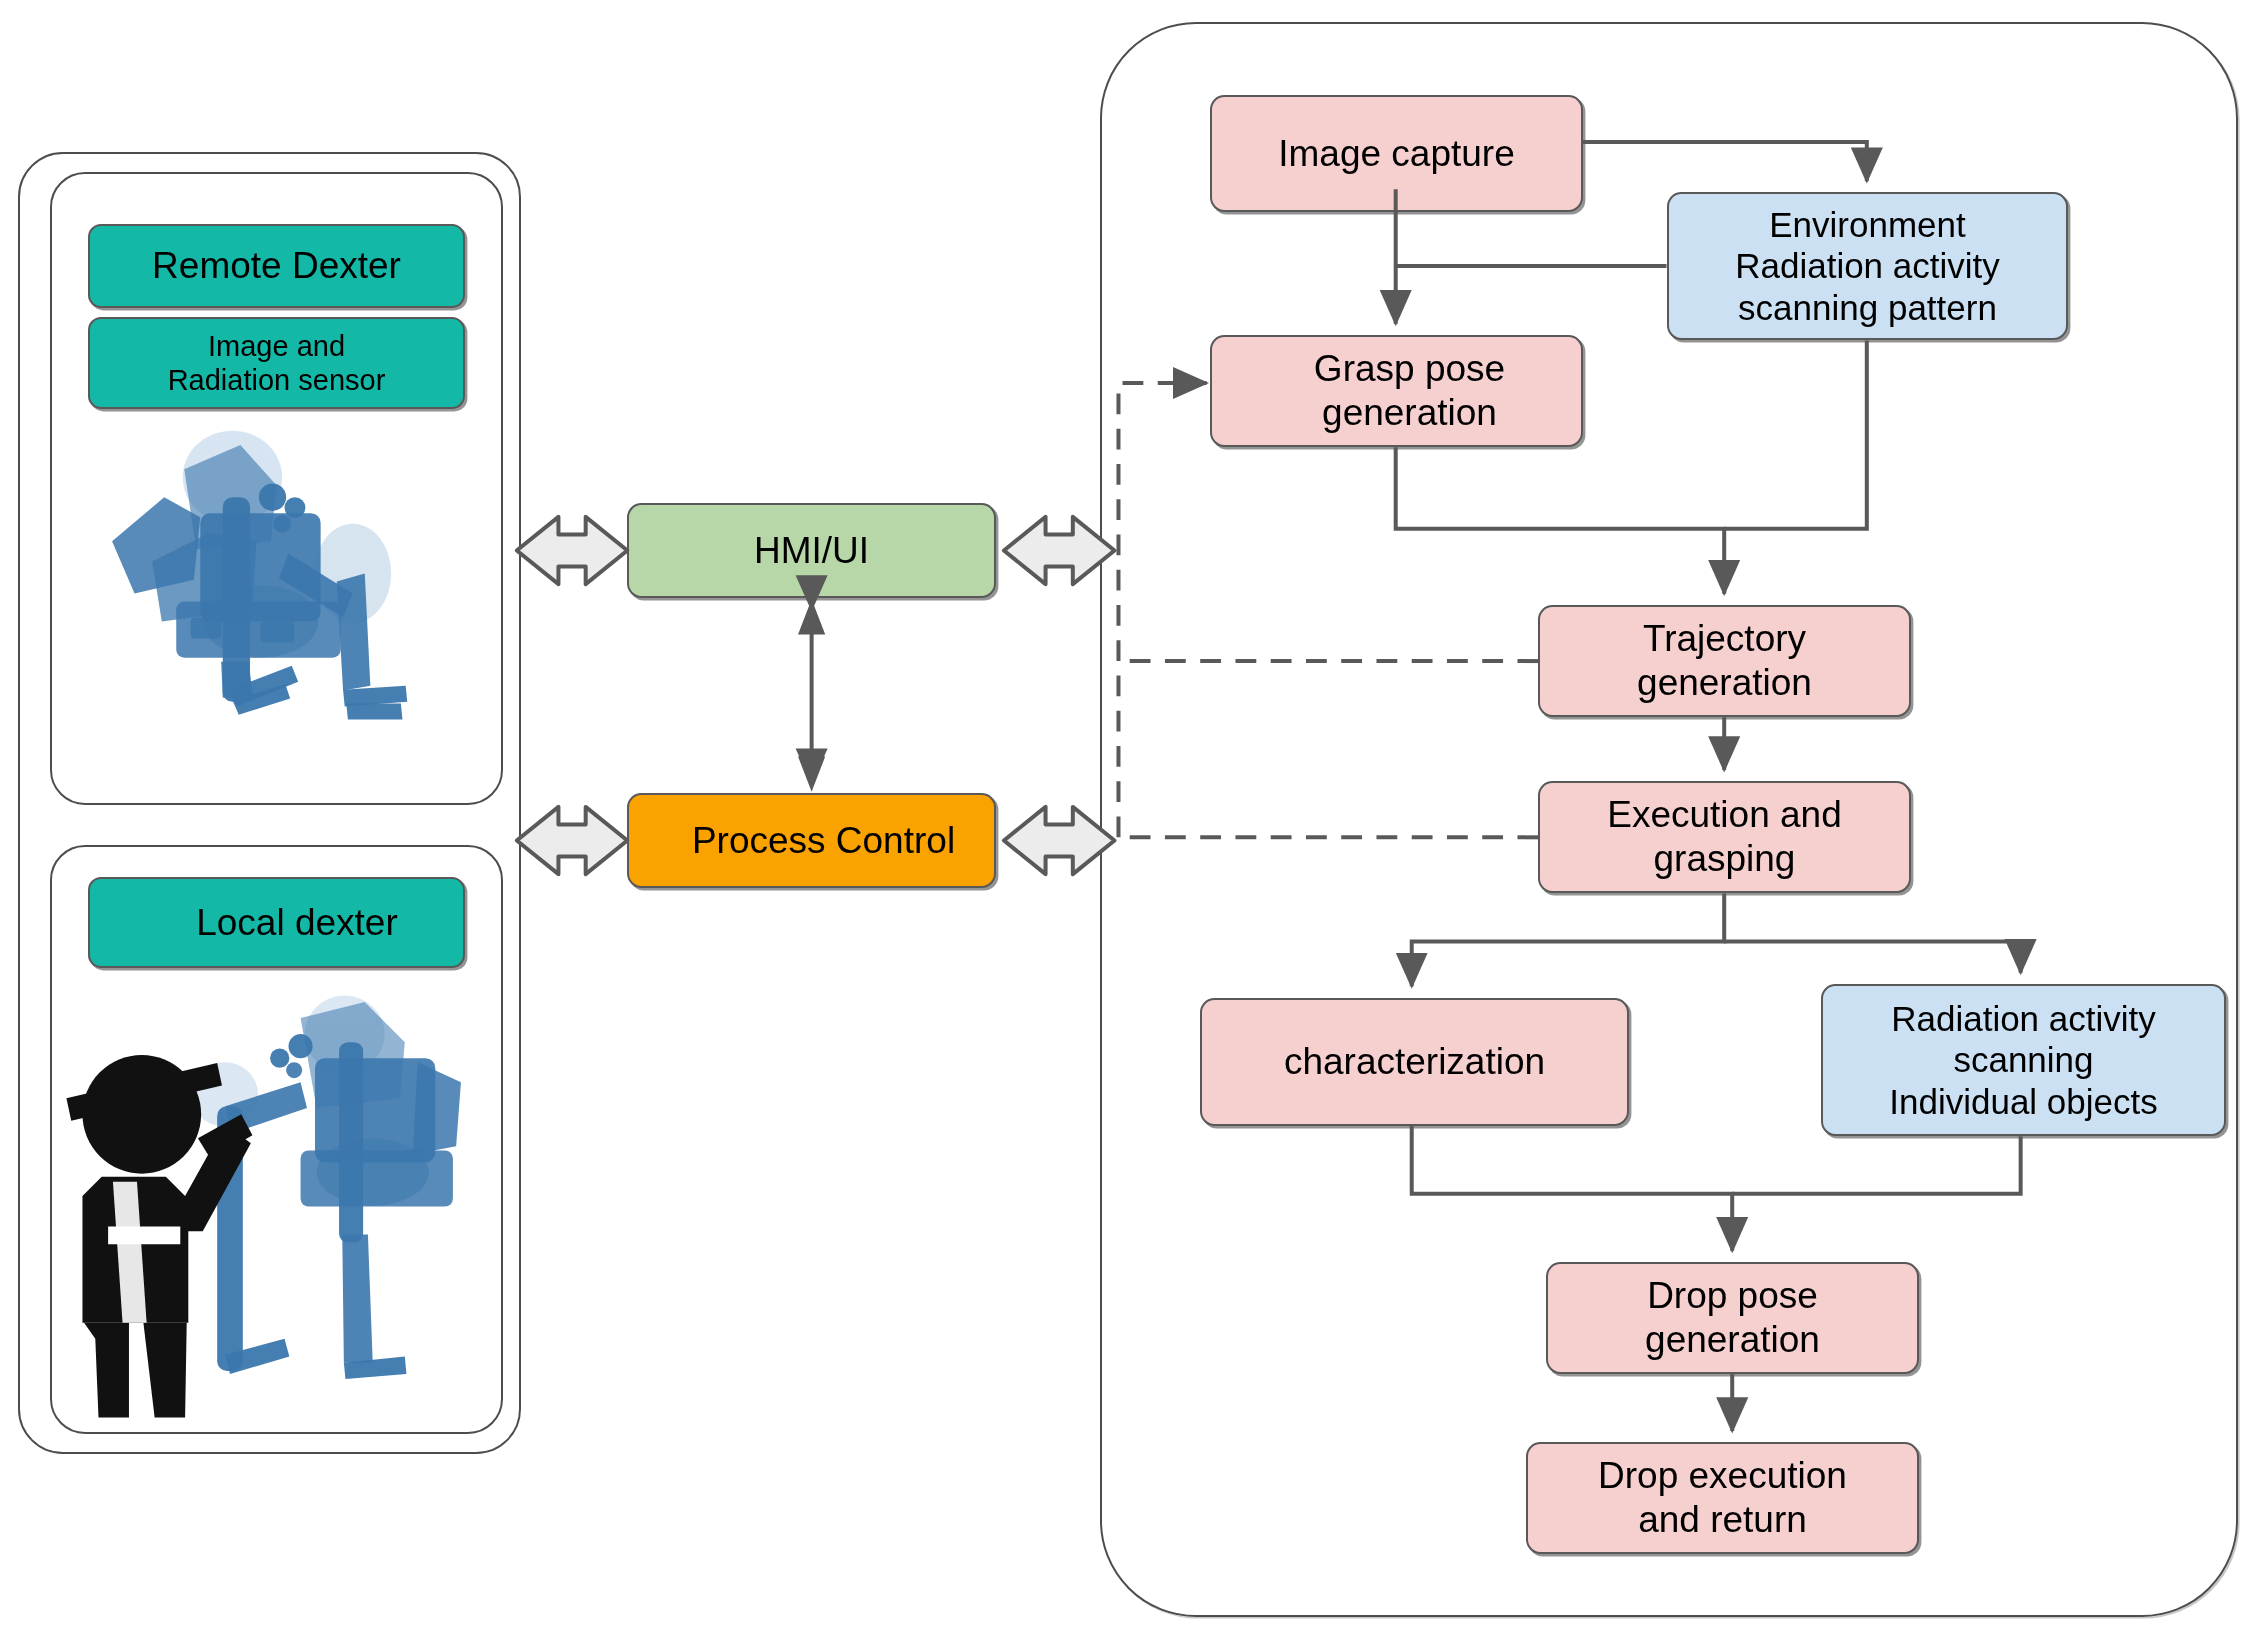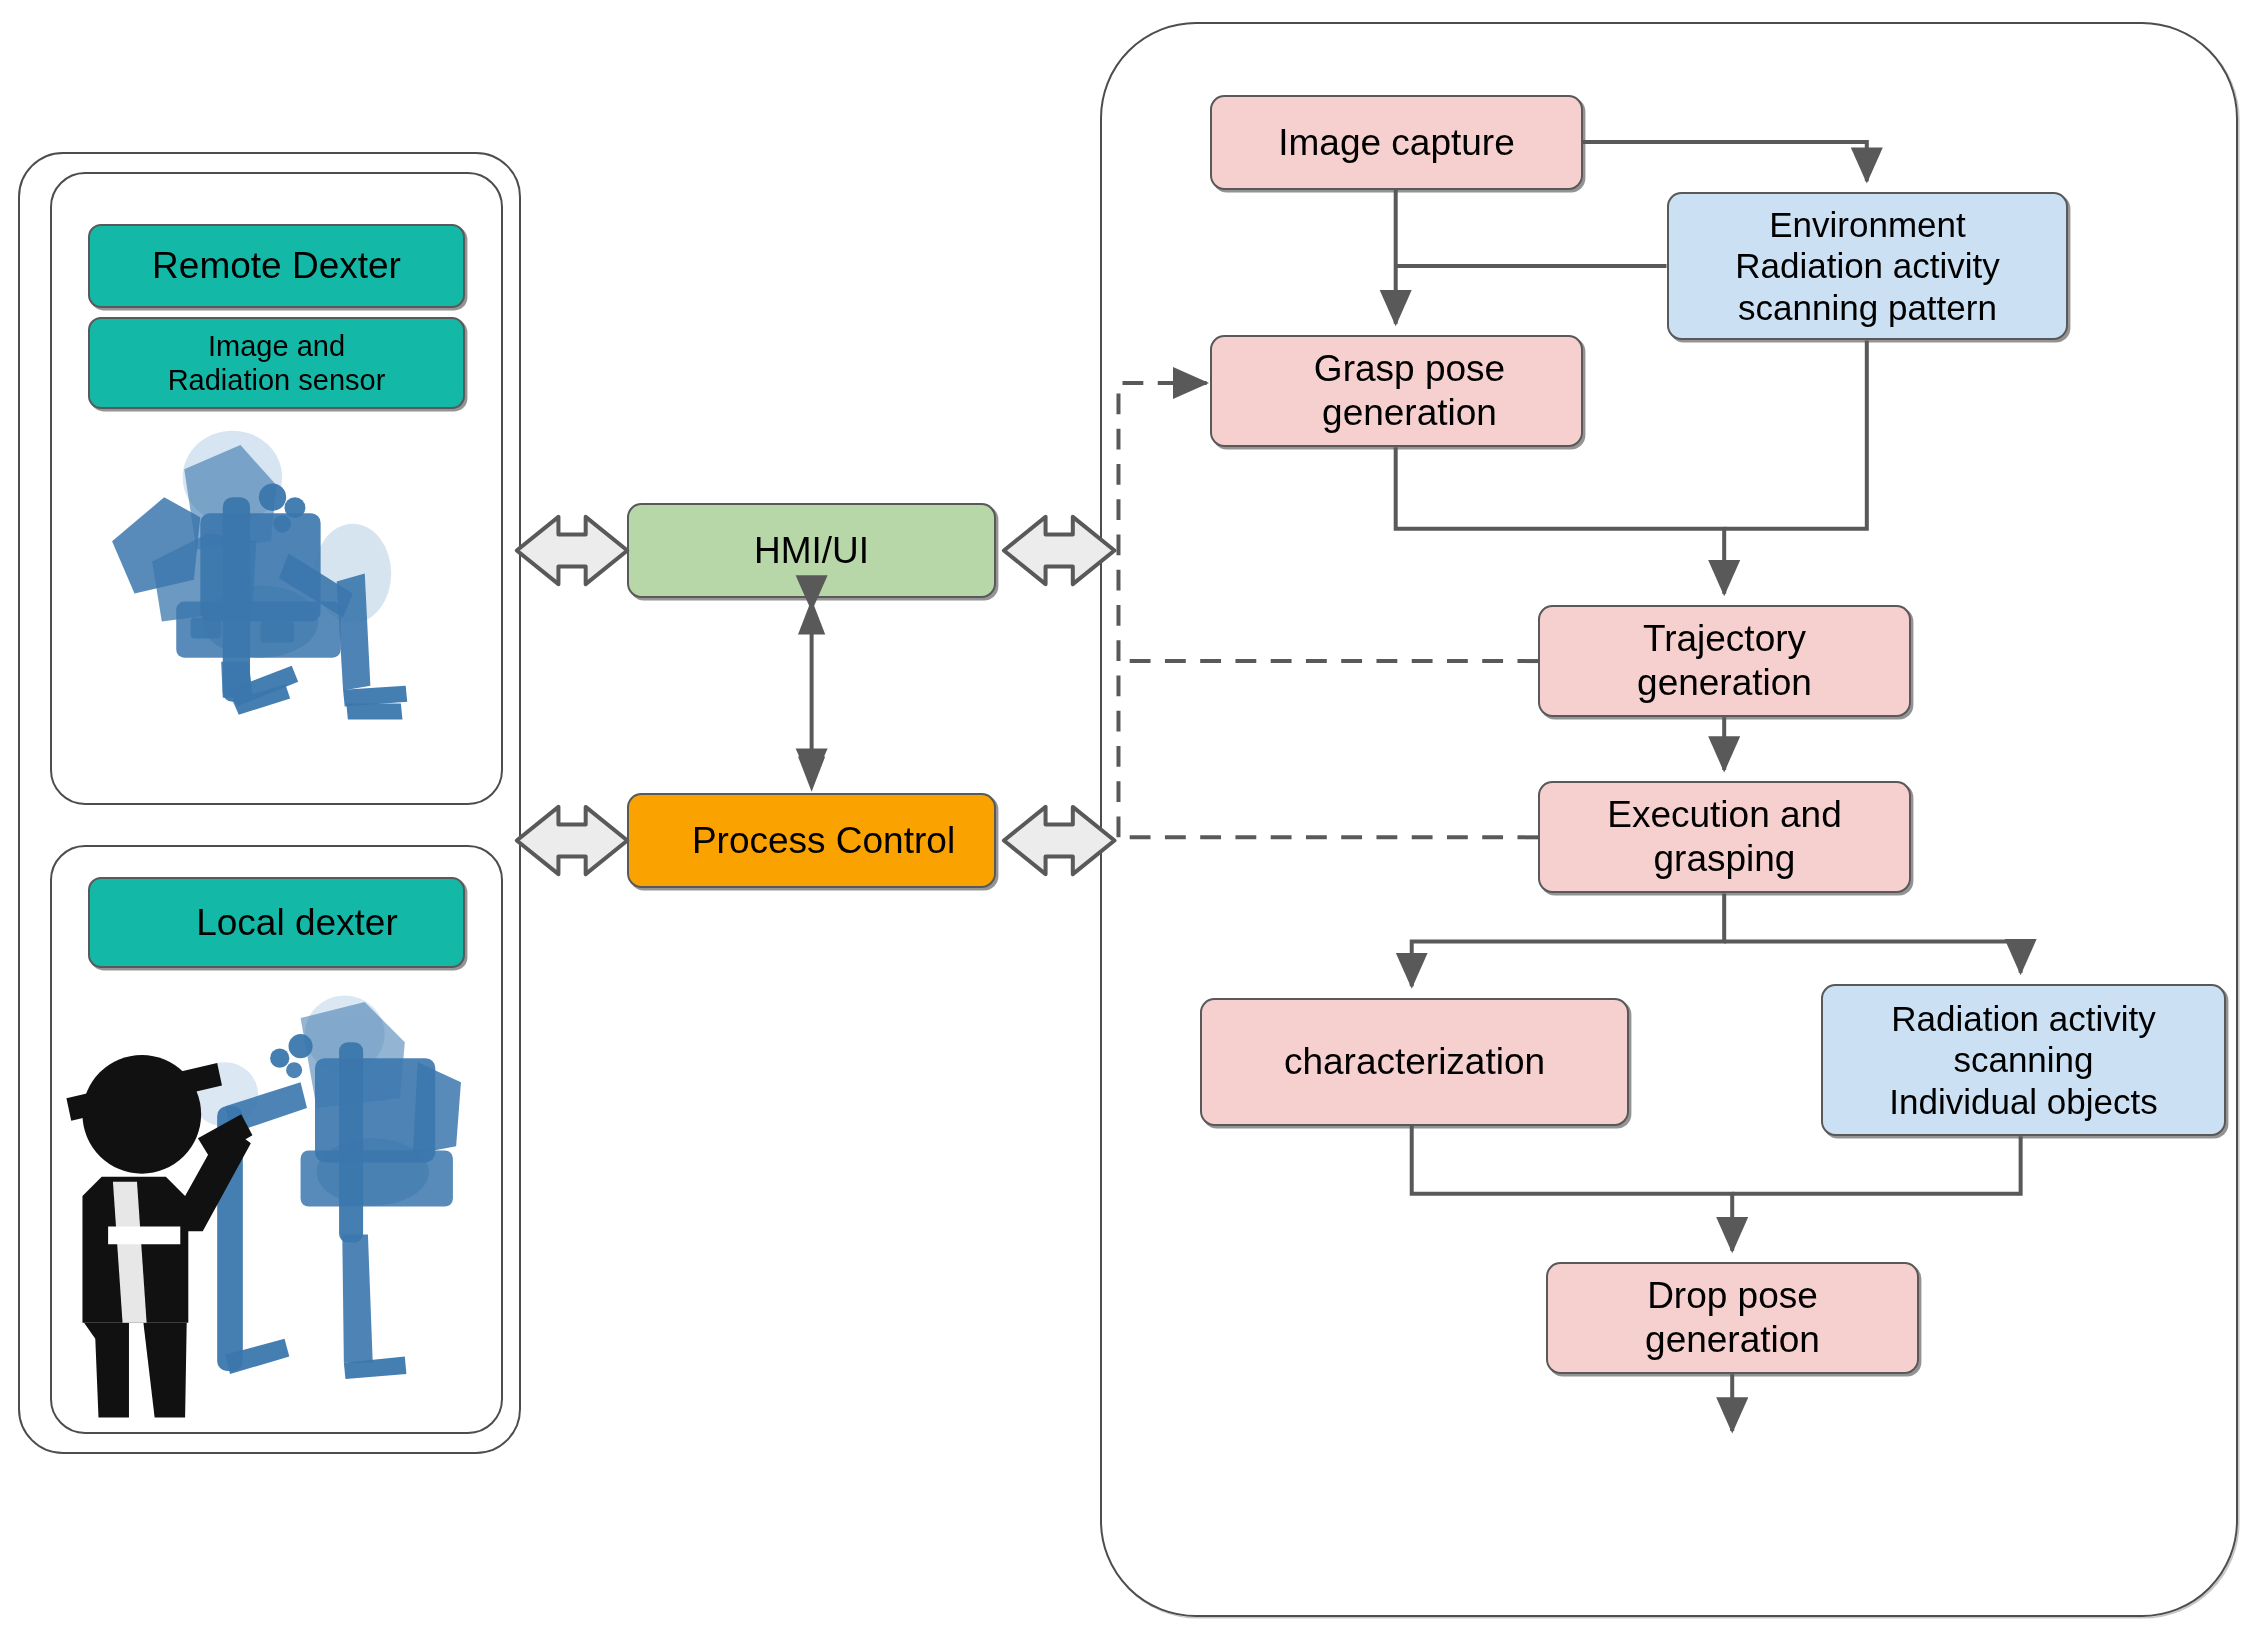--- a/index.html
+++ b/index.html
@@ -115,21 +115,21 @@
   <div class="node green fs46" style="left:627px;top:503px;width:369px;height:95px;">
     <span>HMI/UI</span>
   </div>
 
   <div class="node orange fs46" style="left:627px;top:793px;width:369px;height:95px;">
     <span>Process Control</span>
   </div>
 
   <div class="panel right" style="left:1100px;top:22.4px;width:1138px;height:1595px;"></div>
 
-  <div class="node pink fs46" style="left:1210px;top:95px;width:373px;height:95px;">
+  <div class="node pink fs46" style="left:1210px;top:95px;width:373px;height:117px;">
     <span>Image capture</span>
   </div>
 
   <div class="node blue fs44" style="left:1667px;top:192px;width:401px;height:148px;">
     <span>Environment
 Radiation activity
 scanning pattern</span>
   </div>
 
   <div class="node pink fs46" style="left:1210px;top:335px;width:373px;height:112px;padding-left:26px;">
@@ -155,20 +155,24 @@
     <span>Radiation activity
 scanning
 Individual objects</span>
   </div>
 
   <div class="node pink fs46" style="left:1546px;top:1262px;width:373px;height:112px;">
     <span>Drop pose
 generation</span>
   </div>
 
+  <div class="node pink fs46" style="left:1526px;top:1442px;width:393px;height:112px;">
+    <span>Drop execution
+and return</span>
+  </div>
 
   <svg class="layer" viewBox="0 0 2822 2048" width="2261" height="1641">
     <defs>
       <marker id="ah" markerWidth="10" markerHeight="10" refX="8.4" refY="4" orient="auto" markerUnits="strokeWidth">
         <path d="M0,0 L9,4 L0,8 z" fill="#595959"></path>
       </marker>
       <marker id="ahd" markerWidth="10" markerHeight="10" refX="8.4" refY="4" orient="auto" markerUnits="strokeWidth">
         <path d="M0,0 L9,4 L0,8 z" fill="#595959"></path>
       </marker>
     </defs>

